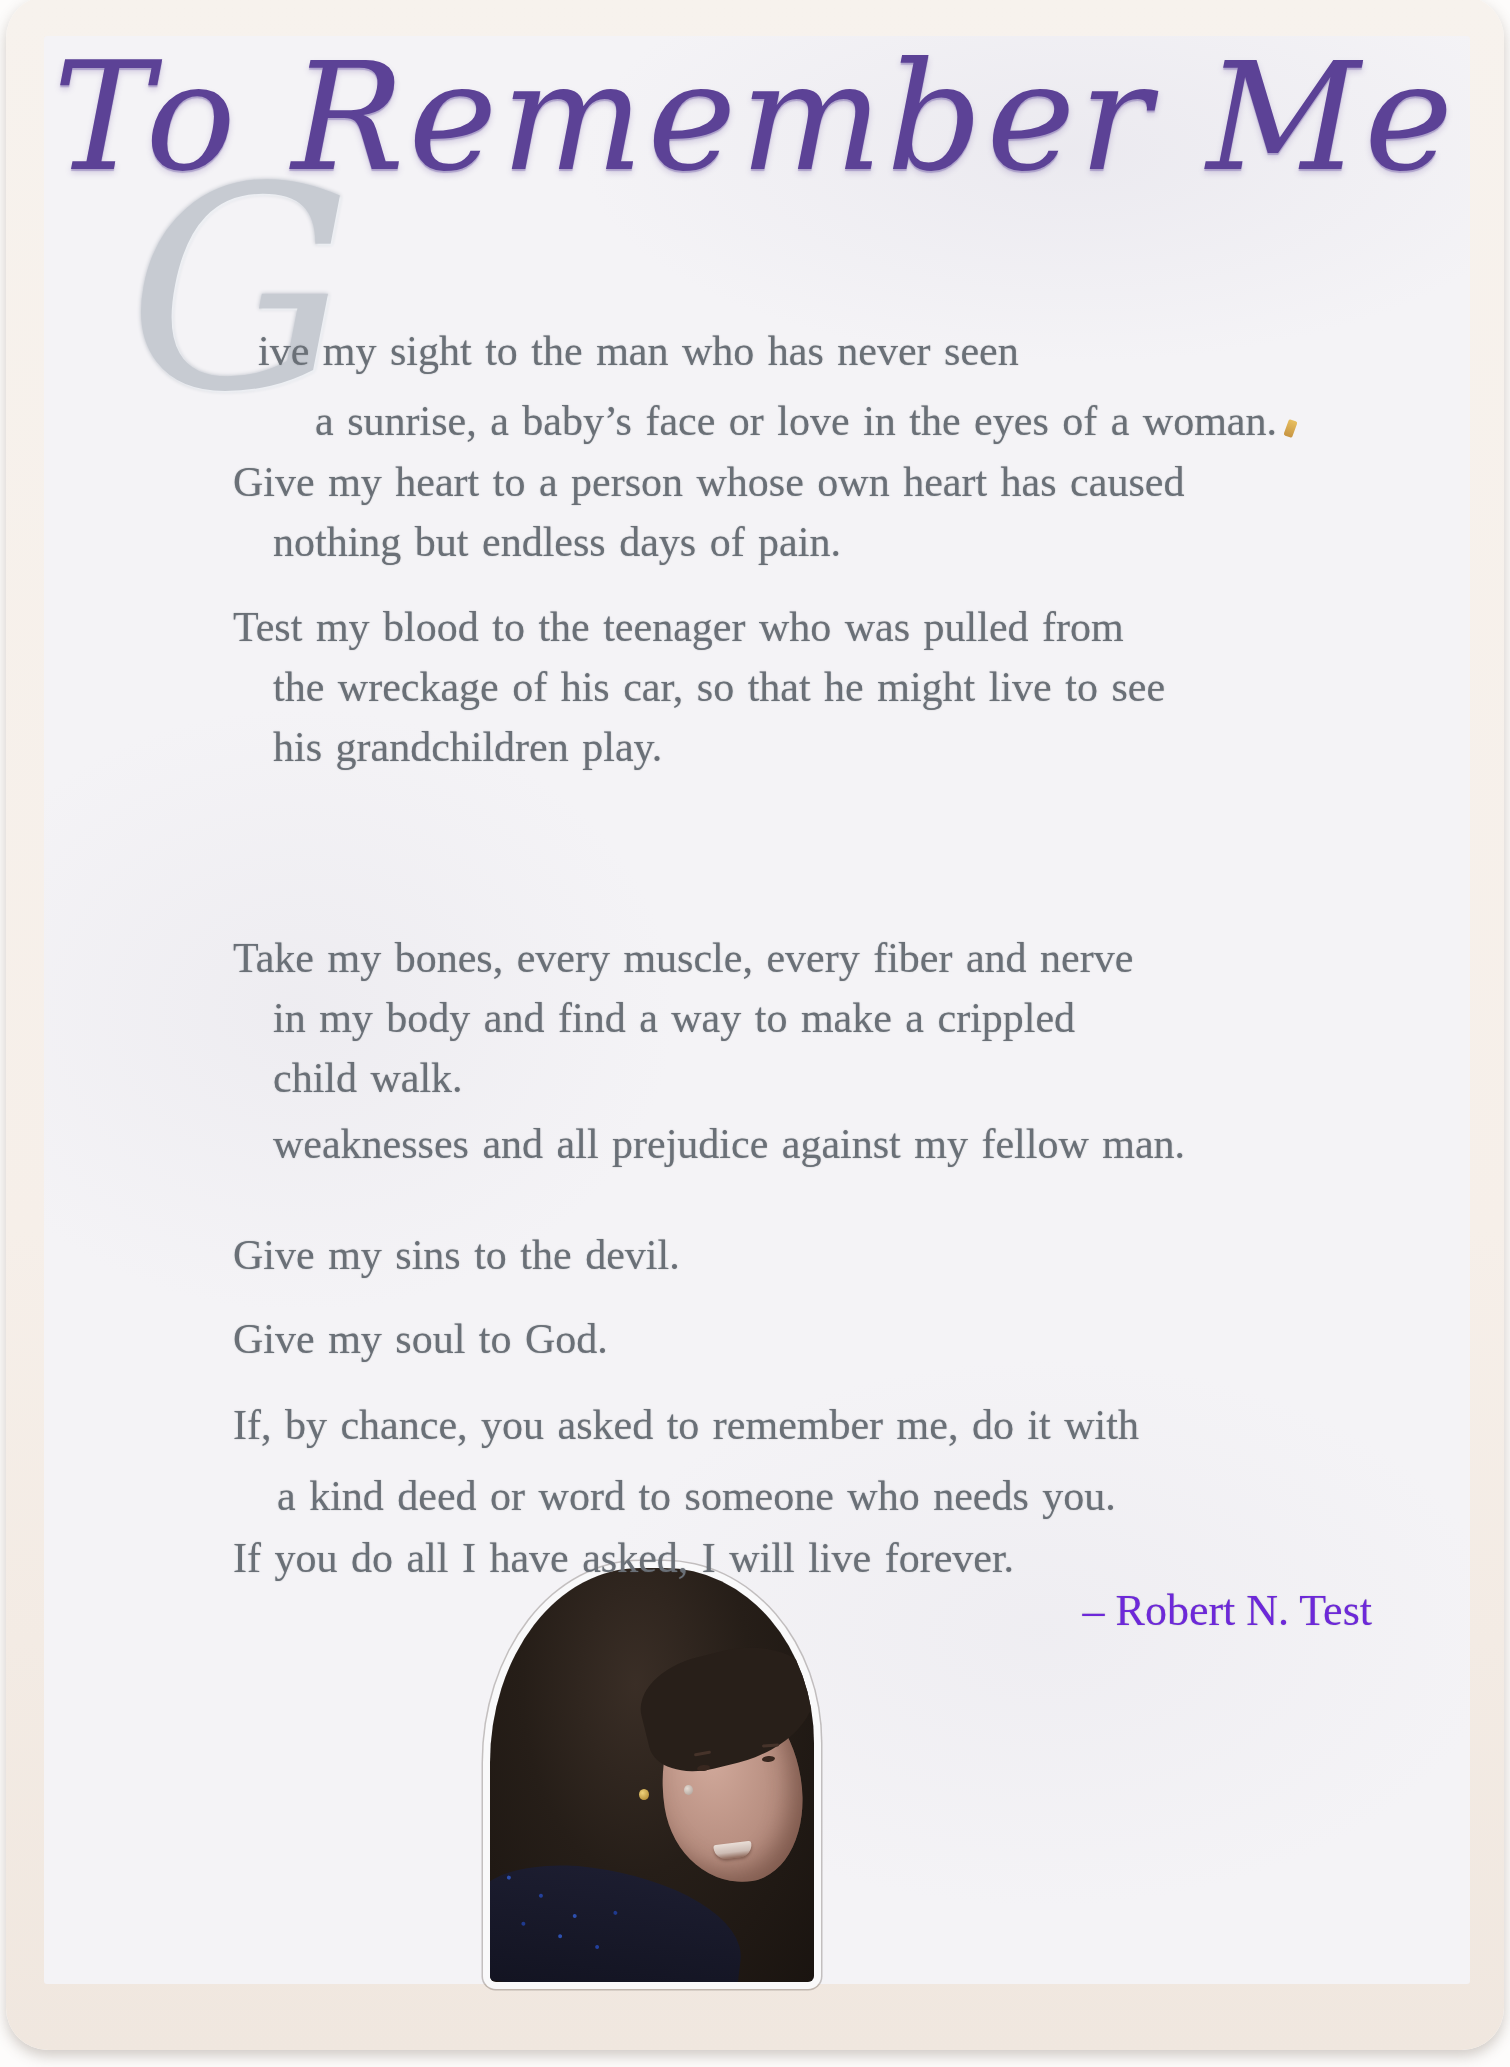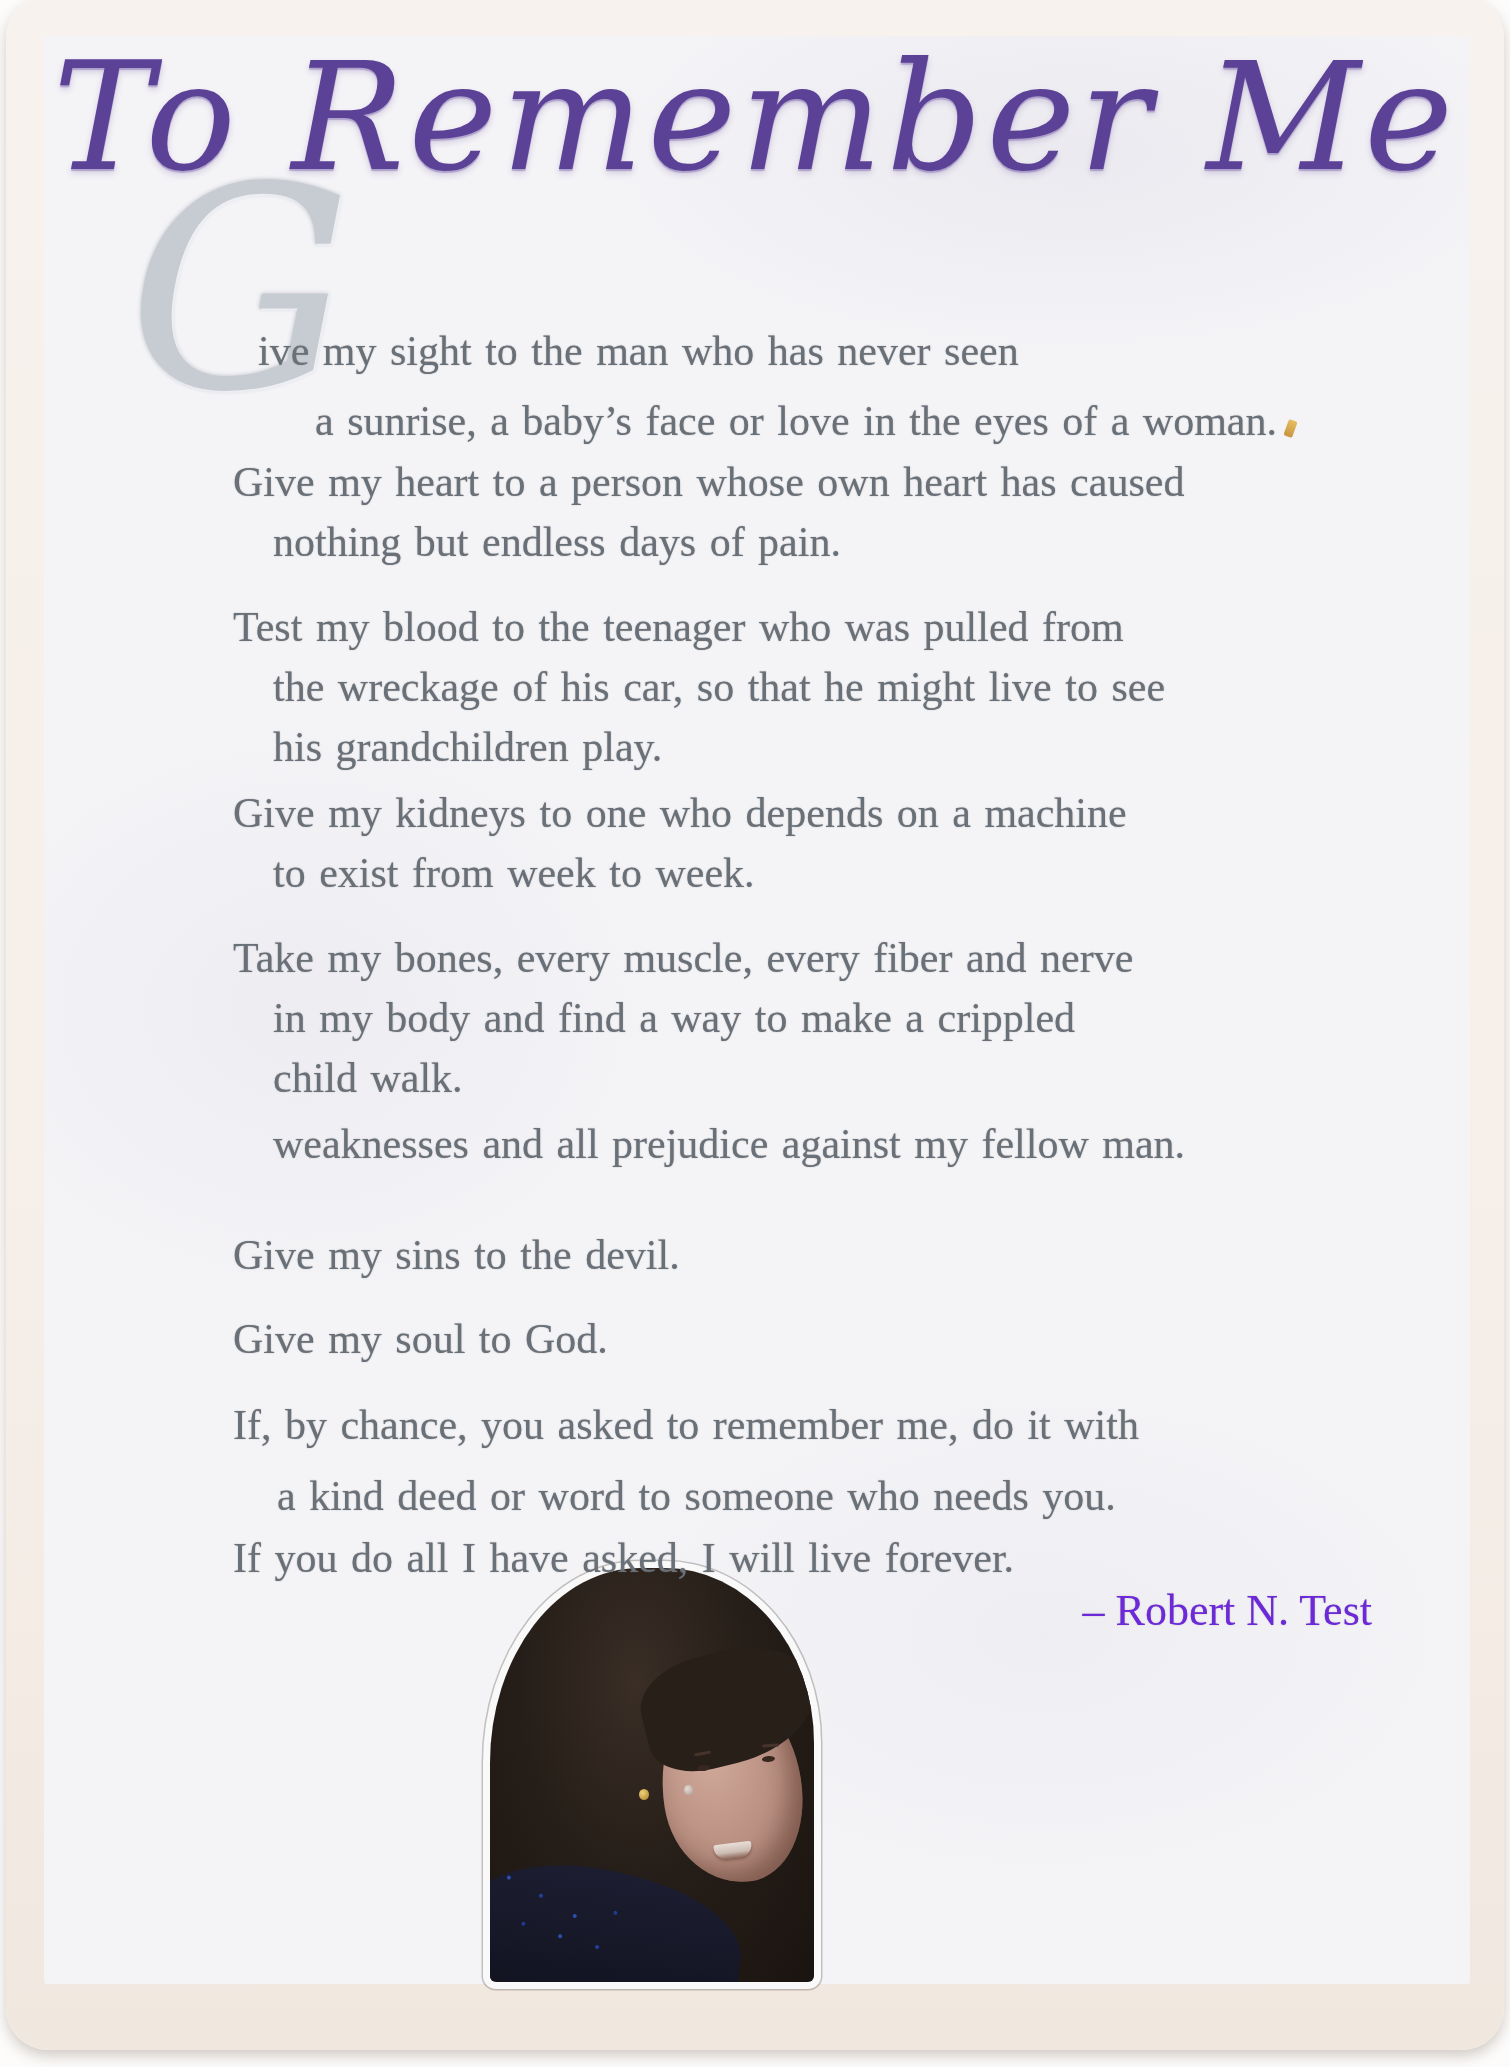--- a/index.html
+++ b/index.html
@@ -101,24 +101,20 @@
       <div class="line">Give my heart to a person whose own heart has caused</div>
       <div class="line cont">nothing but endless days of pain.</div>
     </div>
 
     <div class="para p3" style="top:588px">
       <div class="line">Test my blood to the teenager who was pulled from</div>
       <div class="line cont">the wreckage of his car, so that he might live to see</div>
       <div class="line cont">his grandchildren play.</div>
     </div>
 
-    <div class="para p4" style="top:774px">
-      <div class="line">Give my kidneys to one who depends on a machine</div>
-      <div class="line cont">to exist from week to week.</div>
-    </div>
 
     <div class="para p5" style="top:919px">
       <div class="line">Take my bones, every muscle, every fiber and nerve</div>
       <div class="line cont">in my body and find a way to make a crippled</div>
       <div class="line cont">child walk.</div>
     </div>
 
     <div class="para p6" style="top:1105px">
       <div class="line cont">weaknesses and all prejudice against my fellow man.</div>
     </div>

